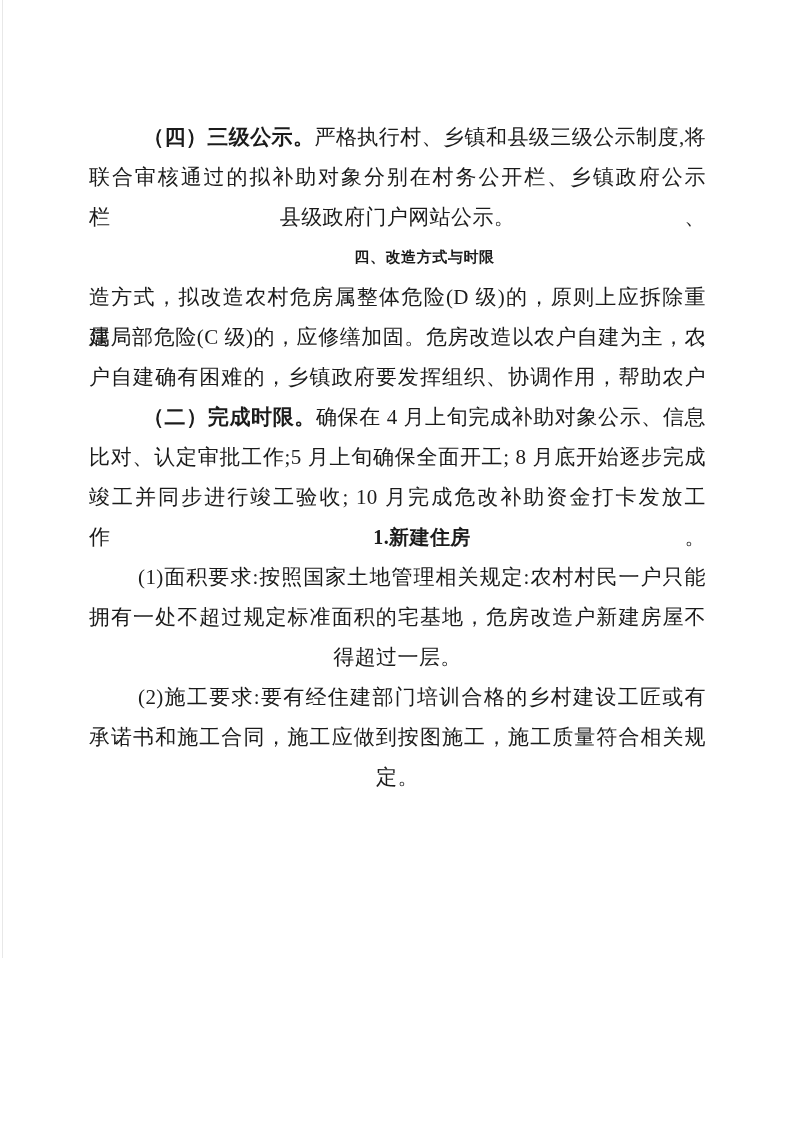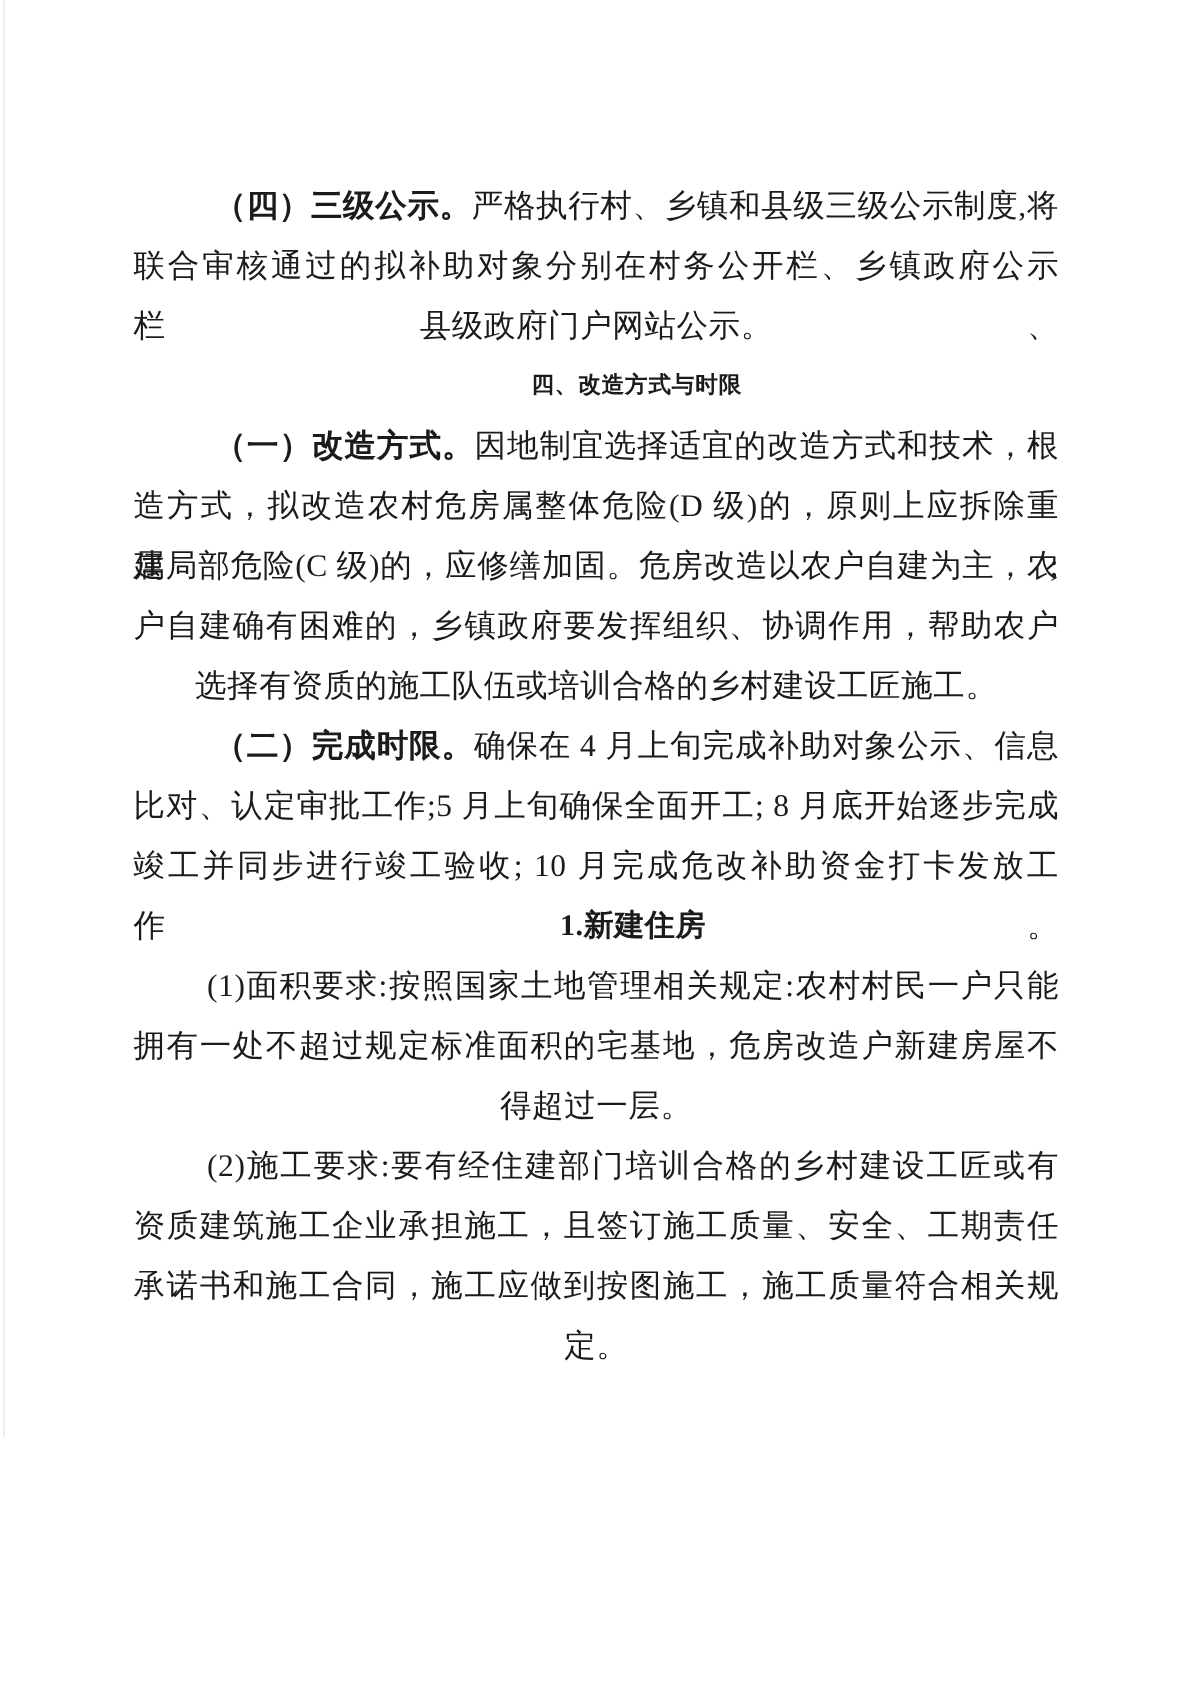--- a/index.html
+++ b/index.html
@@ -93,38 +93,35 @@
   <div class="scan-speck"></div>
 
   <div class="content">
 
     <div class="l j ind"><span class="lead">（四）三级公示。</span><span>严格执行村、乡镇和县级三级公示制度,将</span></div>
     <div class="l j"><span>联合审核通过的拟补助对象分别在村务公开栏、乡镇政府公示栏、</span></div>
     <div class="l"><span>县级政府门户网站公示。</span></div>
 
     <div class="l h ind"><span>四、改造方式与时限</span></div>
 
-    <div class="l j ind"><span class="lead">（一）改造方式。</span><span>因地制宜选择适宜的改造方式和技术，根</span></div>
     <div class="l j"><span>造方式，拟改造农村危房属整体危险(D 级)的，原则上应拆除重建;</span></div>
     <div class="l j"><span>属局部危险(C 级)的，应修缮加固。危房改造以农户自建为主，农</span></div>
     <div class="l j"><span>户自建确有困难的，乡镇政府要发挥组织、协调作用，帮助农户</span></div>
-    <div class="l"><span>选择有资质的施工队伍或培训合格的乡村建设工匠施工。</span></div>
 
     <div class="l j ind"><span class="lead">（二）完成时限。</span><span>确保在 4 月上旬完成补助对象公示、信息</span></div>
     <div class="l j"><span>比对、认定审批工作;5 月上旬确保全面开工; 8 月底开始逐步完成</span></div>
     <div class="l j"><span>竣工并同步进行竣工验收; 10 月完成危改补助资金打卡发放工作。</span></div>
 
 
     <div class="l b ind2"><span>1.新建住房</span></div>
 
     <div class="l j ind2"><span>(1)面积要求:按照国家土地管理相关规定:农村村民一户只能</span></div>
     <div class="l j"><span>拥有一处不超过规定标准面积的宅基地，危房改造户新建房屋不</span></div>
     <div class="l"><span>得超过一层。</span></div>
 
     <div class="l j ind2"><span>(2)施工要求:要有经住建部门培训合格的乡村建设工匠或有</span></div>
-    <div class="l j"><span>资质建筑施工企业承担施工，且签订施工质量、安全、工期责任</span></div>
     <div class="l j"><span>承诺书和施工合同，施工应做到按图施工，施工质量符合相关规</span></div>
     <div class="l"><span>定。</span></div>
 
   </div>
 
   <div class="footer">- 4 -</div>
 </div>
 
 </body></html>

